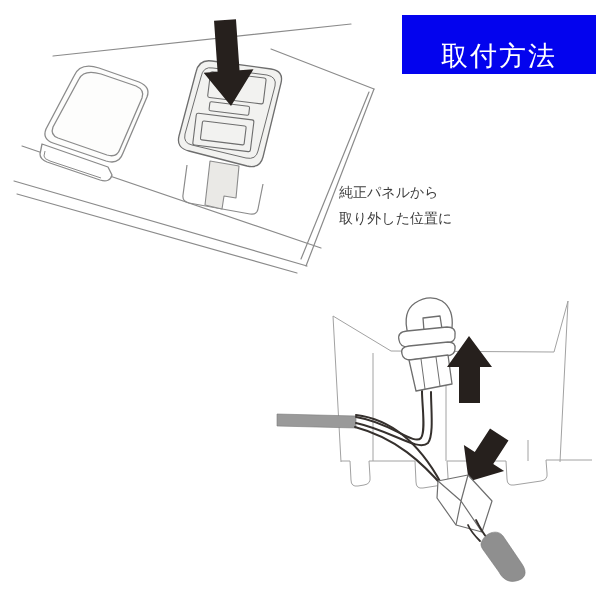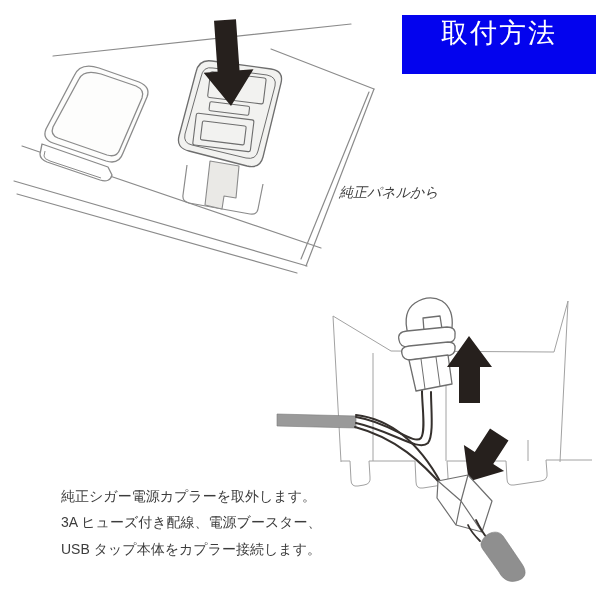--- a/index.html
+++ b/index.html
@@ -14,25 +14,25 @@
   }
   html,body{margin:0;padding:0;background:#ffffff;}
   .page{
     position:relative;width:600px;height:600px;background:#ffffff;overflow:hidden;
     font-family:"Liberation Sans","DejaVu Sans",sans-serif;
   }
   .art{position:absolute;left:0;top:0;width:600px;height:600px;}
   .banner{
     position:absolute;left:402px;top:15px;width:194px;height:59px;
     background:var(--banner-bg);color:var(--banner-text);
-    display:flex;align-items:flex-start;justify-content:center;
+    display:flex;align-items:flex-end;justify-content:center;
     font-size:27px;font-weight:500;letter-spacing:2px;
   }
   .tblock{position:absolute;color:var(--text);font-size:14px;line-height:26.3px;white-space:nowrap;}
-  .tblock.step1{left:339px;top:179px;font-style:italic;}
+  .tblock.step1{left:339px;top:179px;}
   .tblock.step2{left:61px;top:483px;}
 </style>
 </head>
 <body>
 
 <div class="page">
 
   <svg class="art" viewBox="0 0 600 600" xmlns="http://www.w3.org/2000/svg">
 
     <g>
@@ -116,21 +116,17 @@
       <path d="M482 541 C486 532 498 529 503 536 L522 564 C528 573 525 579 516 581 C508 583 502 578 499 572 L484 551 C481 547 480 544 482 541 Z" fill="#8f8f8f" stroke="#787878" stroke-width="0.6"></path>
     </g>
   </svg>
 
   <div class="banner">
     <span>取付方法</span>
   </div>
 
   <div class="tblock step1">
     <div>純正パネルから</div>
+    <div>取り外した位置に</div>
   </div>
 
-  <div class="tblock step2">
-    <div>純正シガー電源カプラーを取外します。</div>
-    <div>3A ヒューズ付き配線、電源ブースター、</div>
-    <div>USB タップ本体をカプラー接続します。</div>
-  </div>
 
 </div>
 
 </body></html>

